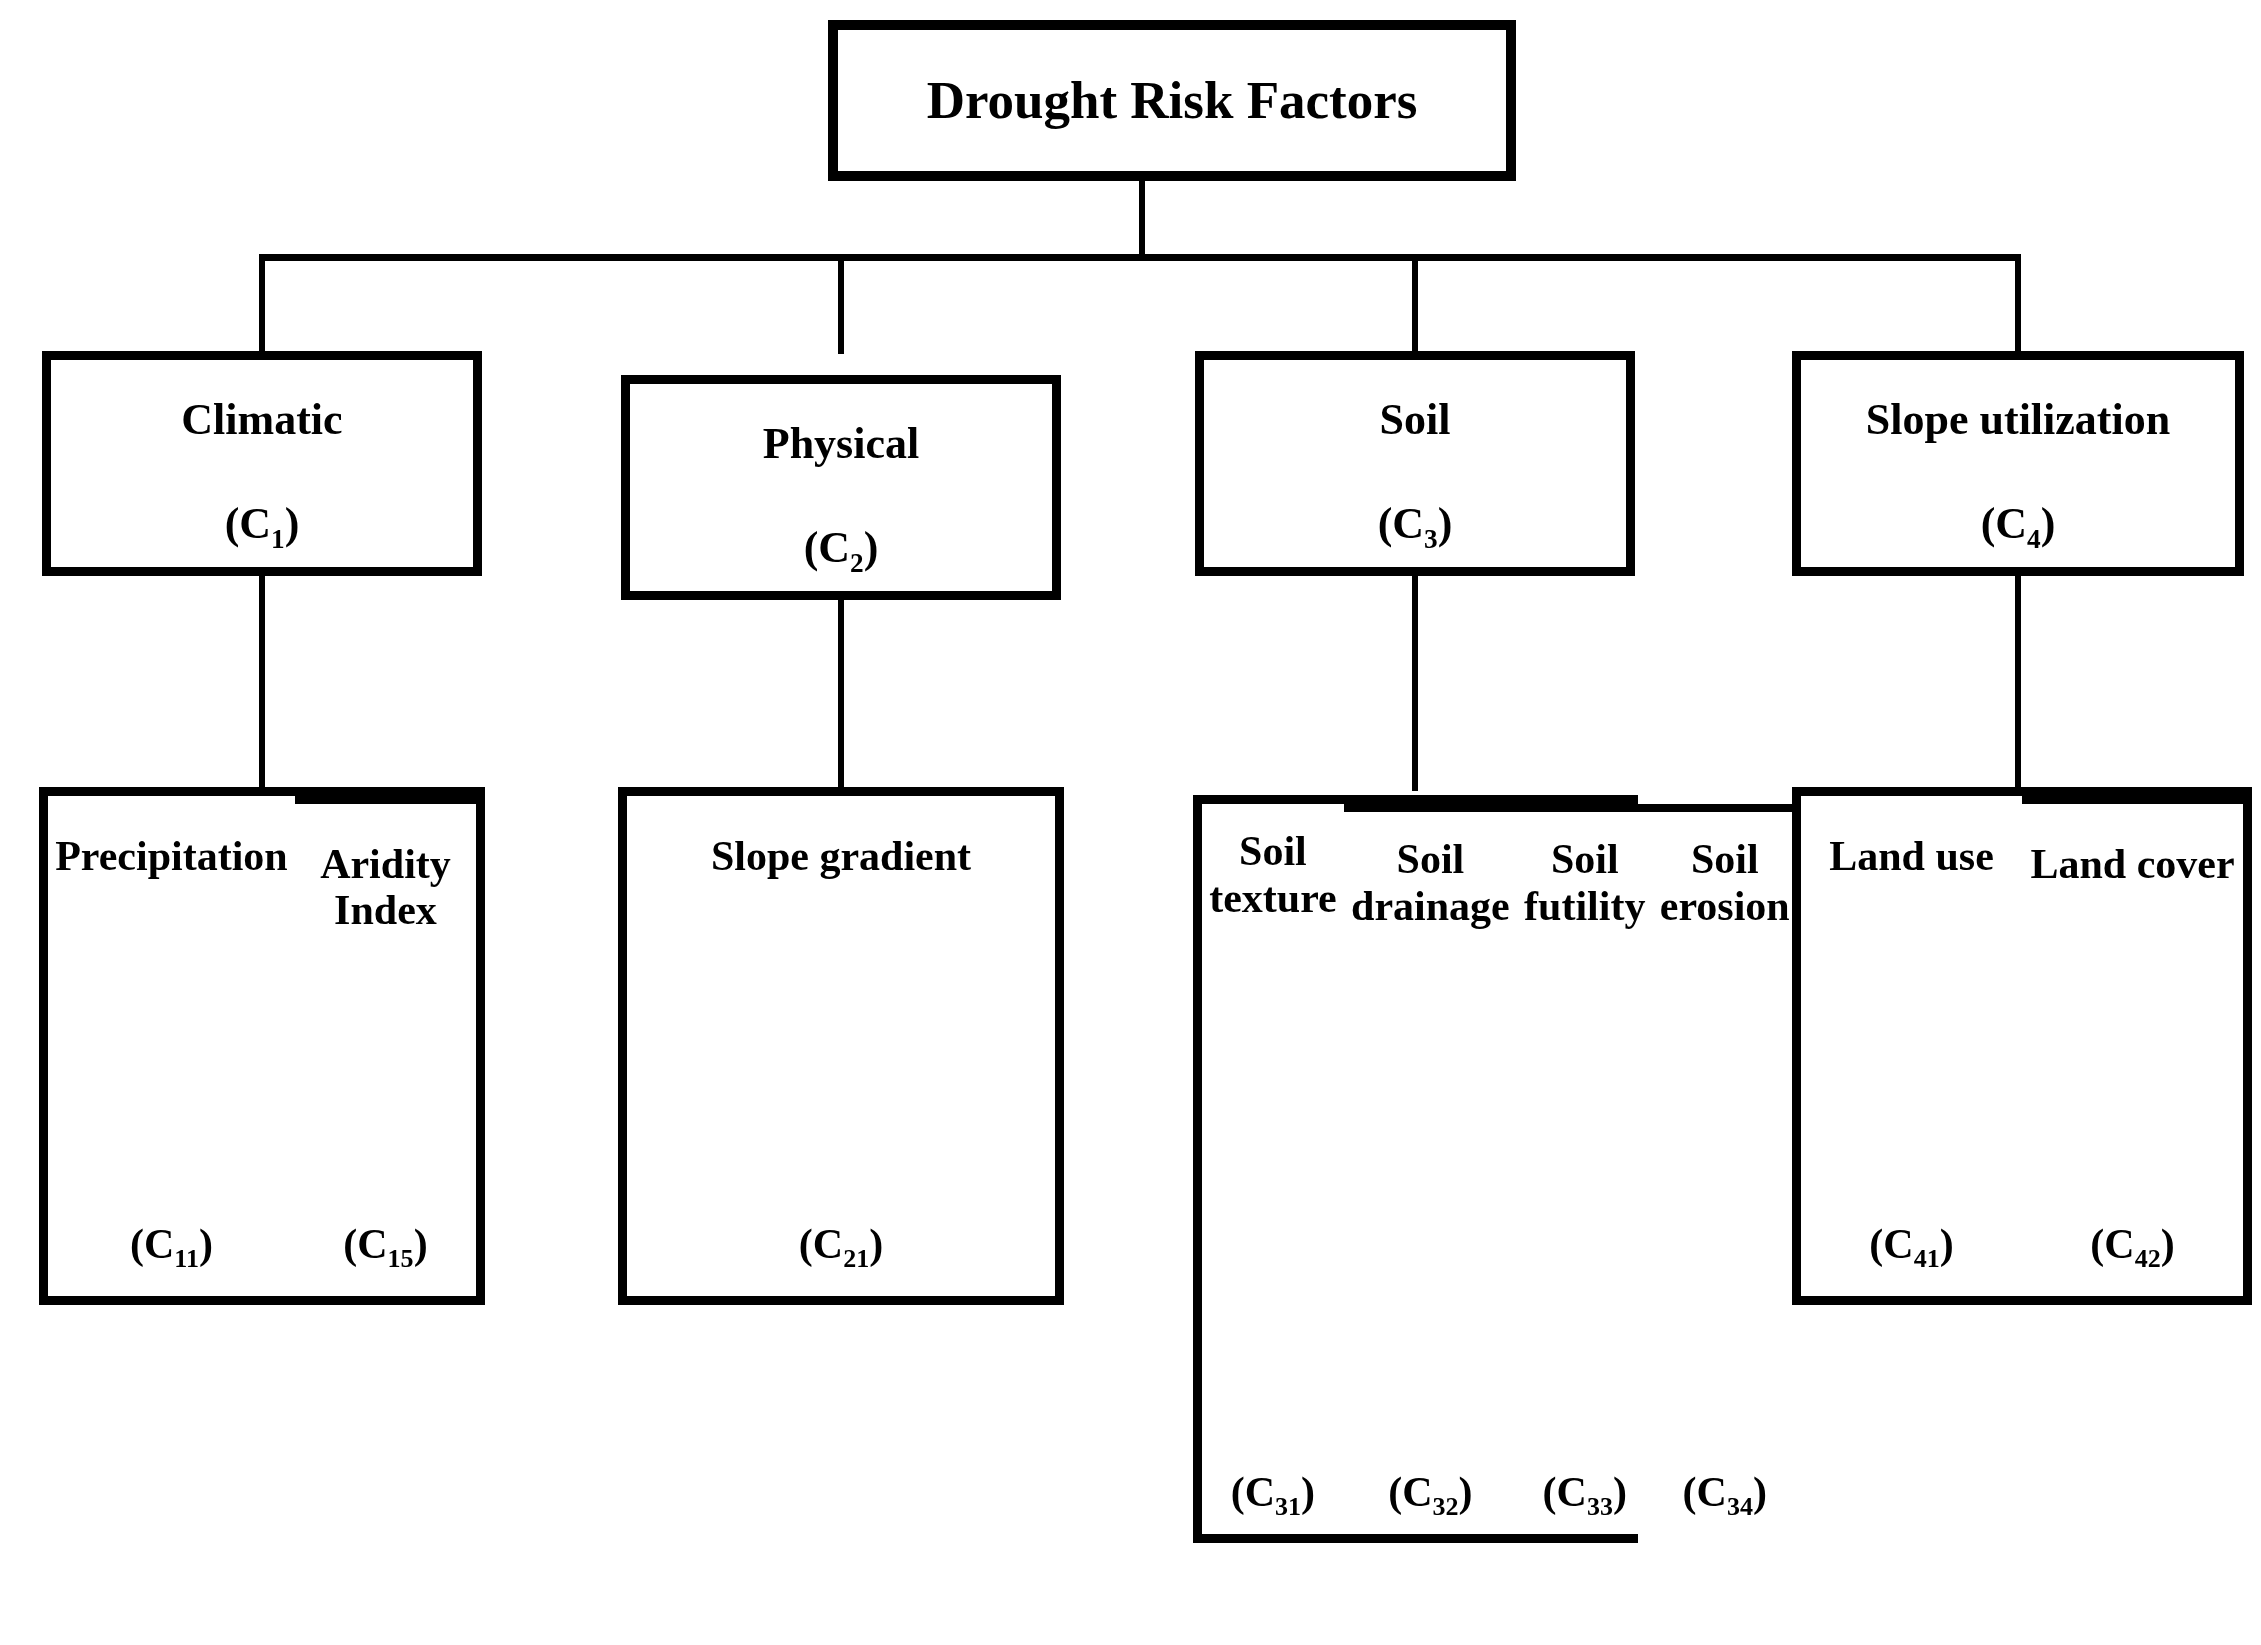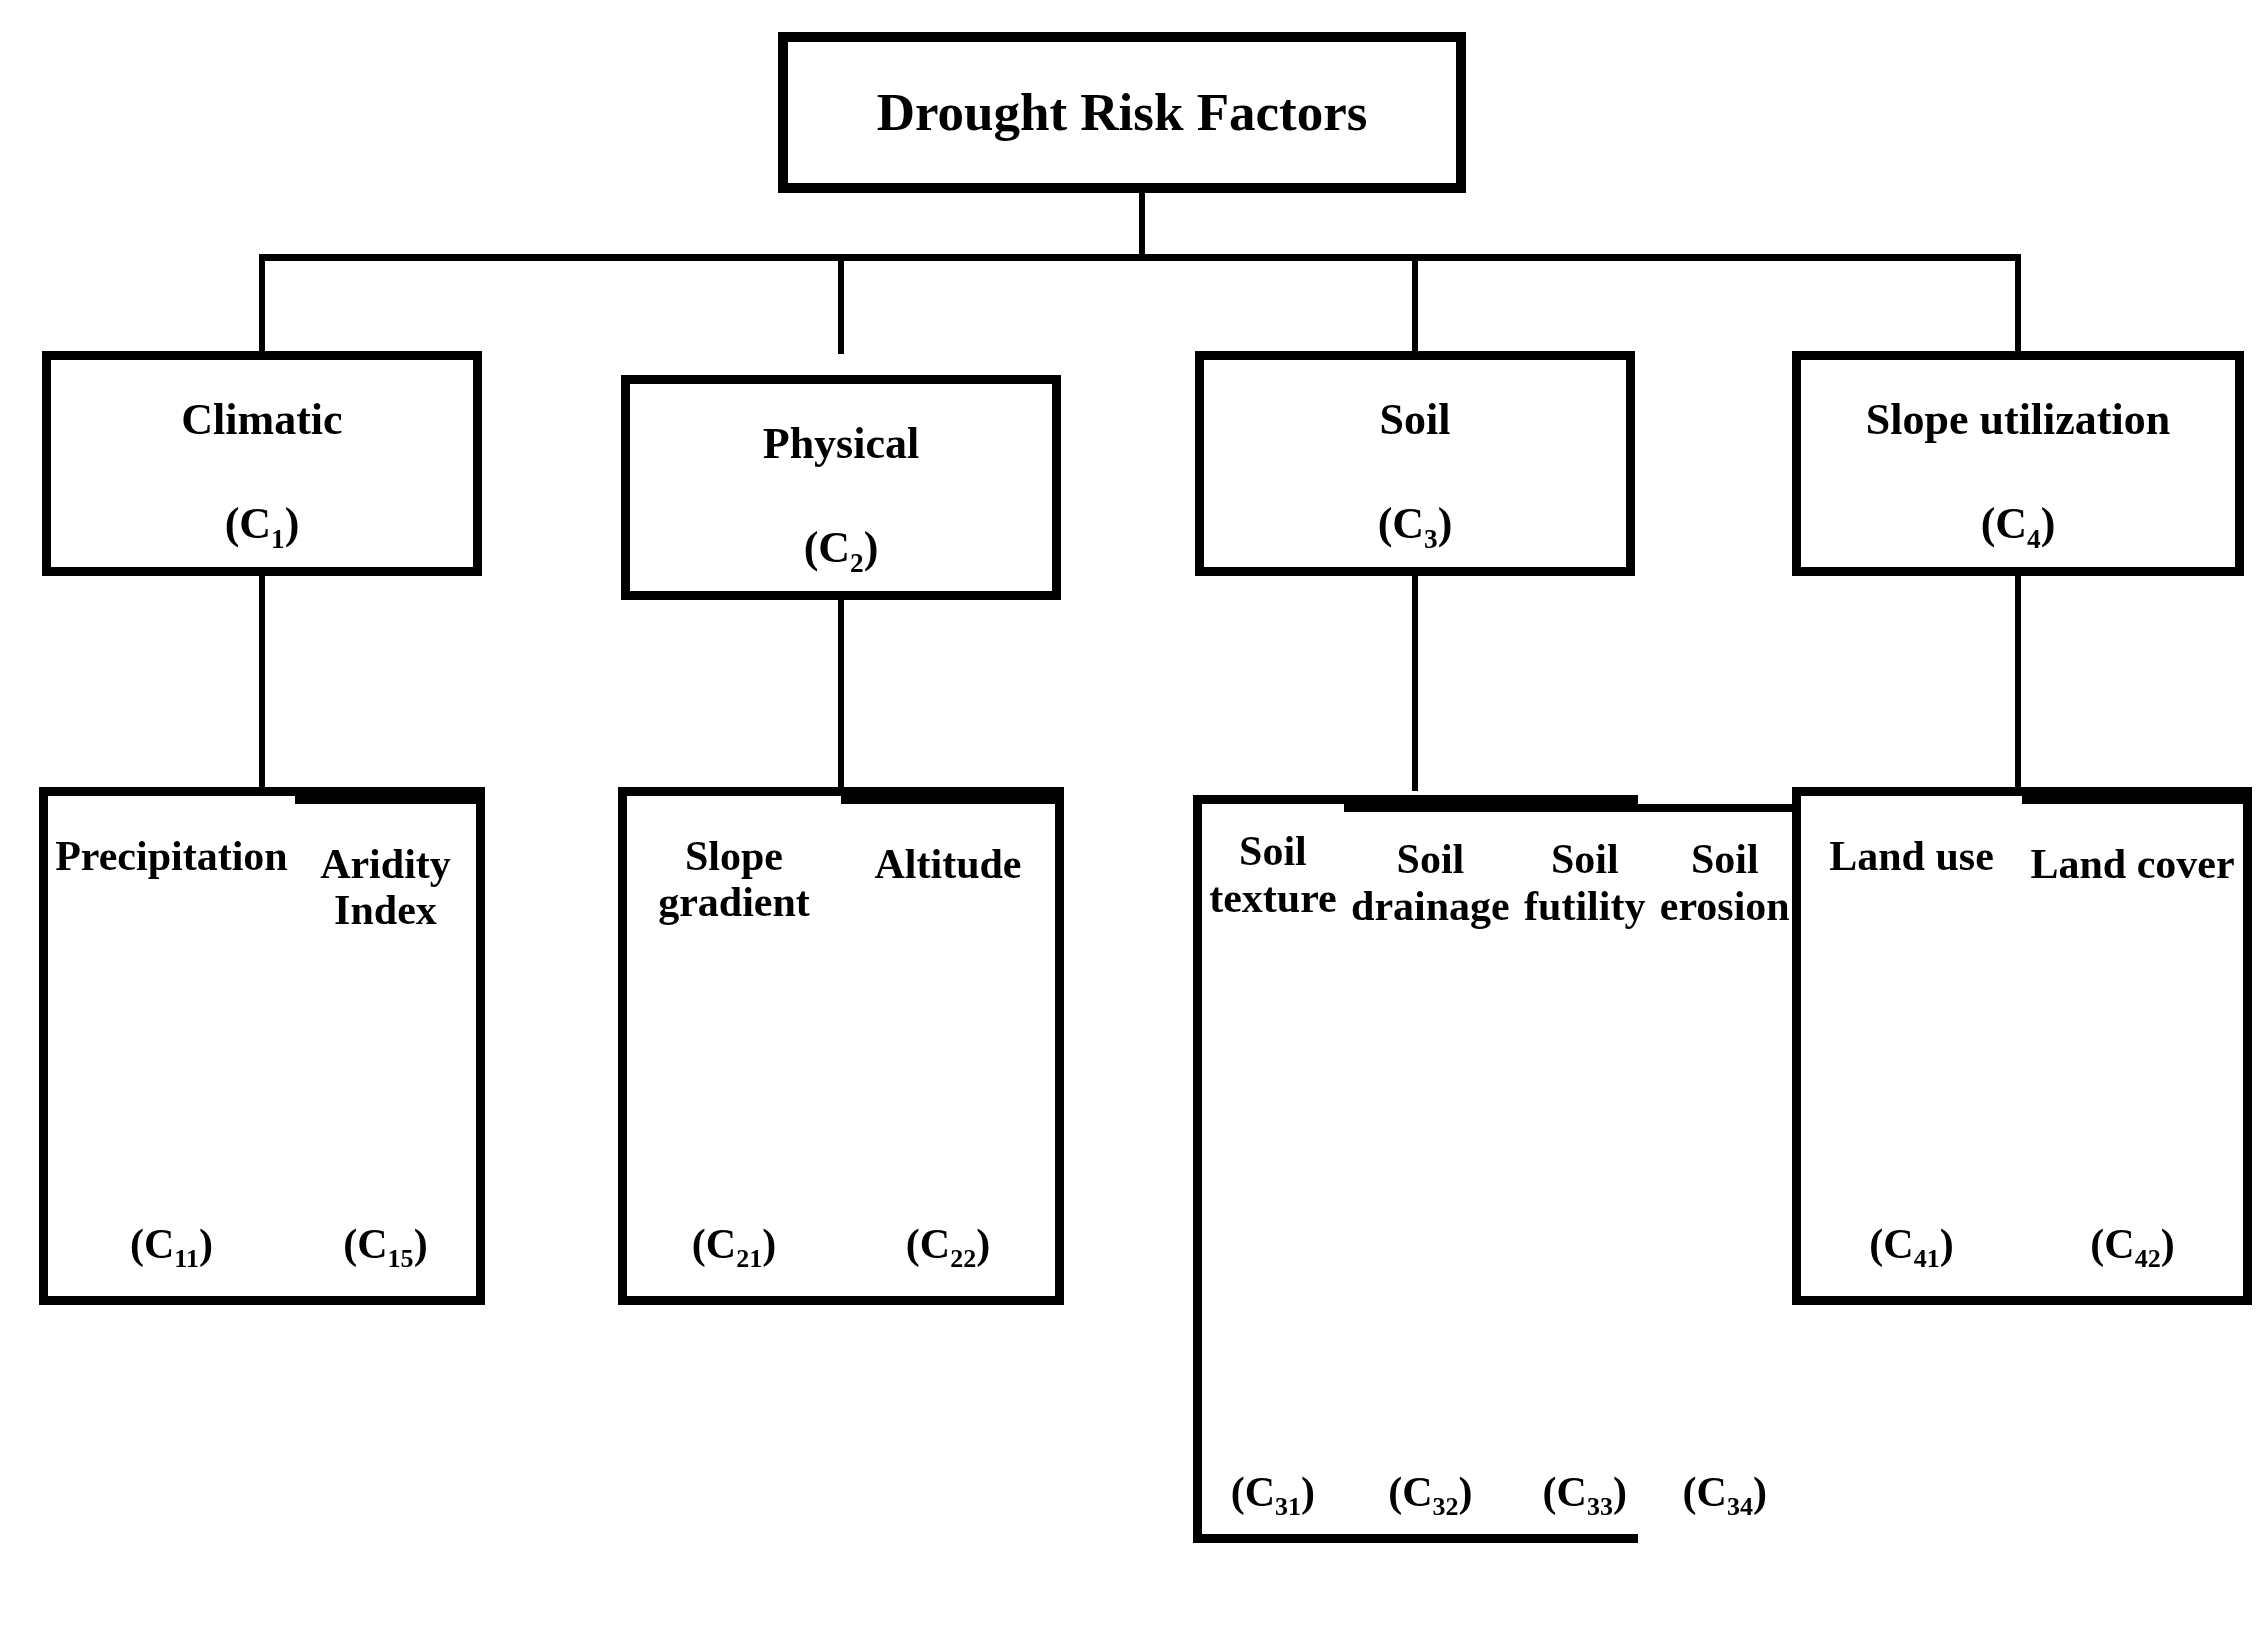--- a/index.html
+++ b/index.html
@@ -62,21 +62,21 @@
   <div class="line" style="left:259px; top:254px; width:1762px; height:7.2px;"></div>
   <div class="line" style="left:259px; top:254px; width:5.7px; height:100px;"></div>
   <div class="line" style="left:838px; top:254px; width:5.7px; height:100px;"></div>
   <div class="line" style="left:1412px; top:254px; width:5.7px; height:100px;"></div>
   <div class="line" style="left:2015px; top:254px; width:5.7px; height:100px;"></div>
   <div class="line" style="left:259px; top:574px; width:5.7px; height:217px;"></div>
   <div class="line" style="left:838px; top:574px; width:5.7px; height:217px;"></div>
   <div class="line" style="left:1412px; top:574px; width:5.7px; height:217px;"></div>
   <div class="line" style="left:2015px; top:574px; width:5.7px; height:217px;"></div>
 
-  <div class="box root-box" style="left:778px; top:20px; width:688px; height:161px;margin-top:12px;">
+  <div class="box root-box" style="left:828px; top:20px; width:688px; height:161px;">
     <div class="root-label">Drought Risk Factors</div>
   </div>
 
   <div class="box cat" style="left:42px; top:351px; width:440px; height:225px;">
     <div class="lbl">Climatic</div>
     <div class="code"><span>(C</span><sub>1</sub><span>)</span></div>
   </div>
 
   <div class="box cat" style="left:621px; top:351px; width:440px; height:225px;margin-top:24px;">
     <div class="lbl">Physical</div>
@@ -102,24 +102,20 @@
       <div class="lbl">Aridity Index</div>
       <div class="code"><span>(C</span><sub>15</sub><span>)</span></div>
     </div>
   </div>
 
   <div class="stack" style="left:618px; top:787px; width:446px; height:518px;">
     <div class="cell cell2">
       <div class="lbl">Slope gradient</div>
       <div class="code"><span>(C</span><sub>21</sub><span>)</span></div>
     </div>
-    <div class="cell cell2">
-      <div class="lbl">Altitude</div>
-      <div class="code"><span>(C</span><sub>22</sub><span>)</span></div>
-    </div>
   </div>
 
   <div class="stack" style="left:1193px; top:787px; width:445px; height:748px;margin-top:8px;">
     <div class="cell cell4">
       <div class="lbl">Soil texture</div>
       <div class="code"><span>(C</span><sub>31</sub><span>)</span></div>
     </div>
     <div class="cell cell4">
       <div class="lbl">Soil drainage</div>
       <div class="code"><span>(C</span><sub>32</sub><span>)</span></div>

